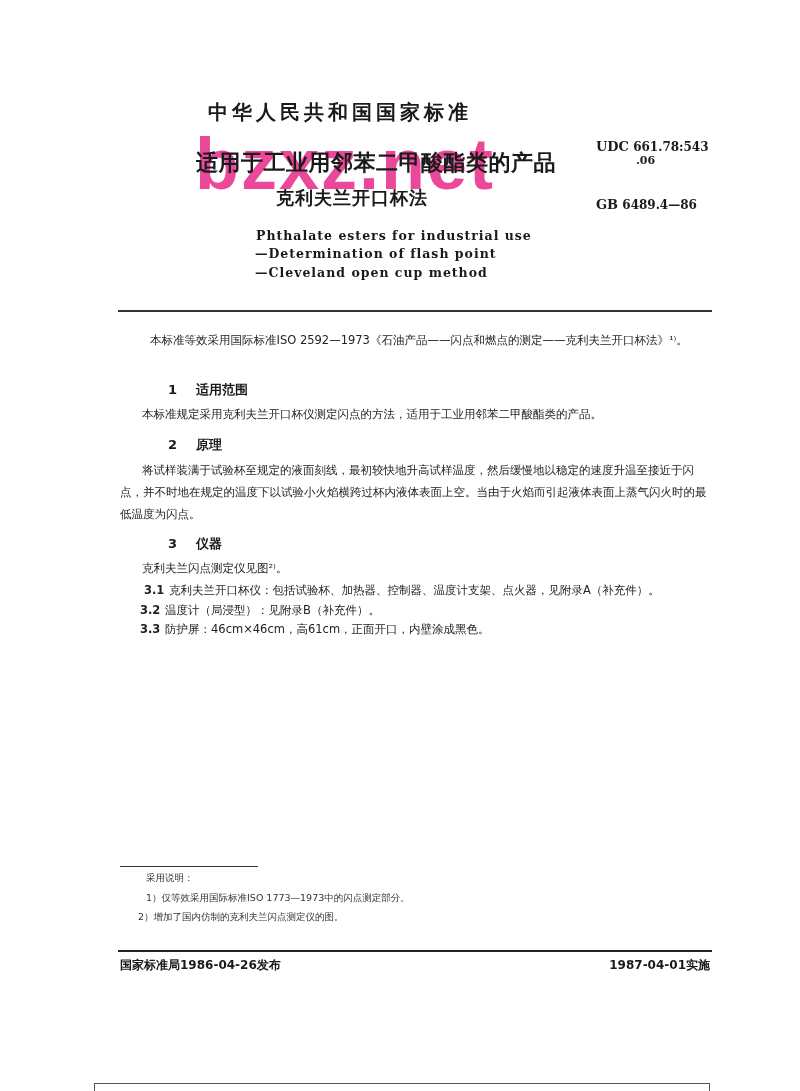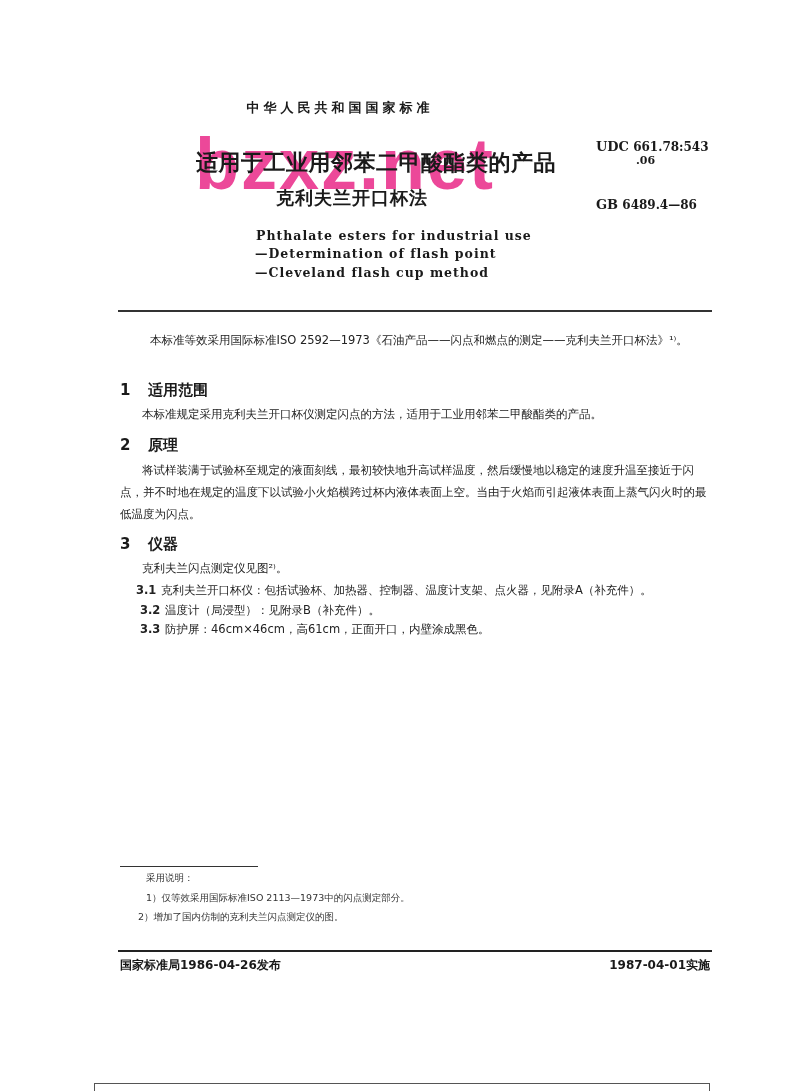--- a/index.html
+++ b/index.html
@@ -1,34 +1,34 @@
 <!DOCTYPE html>
 <html><head>
 <meta charset="utf-8">
 <style>
   html, body { margin: 0; padding: 0; background: #ffffff; }
   body { width: 800px; height: 1091px; position: relative; overflow: hidden; color: #1a1a1a; font-family: "DejaVu Sans", sans-serif; }
   .abs { position: absolute; }
   .watermark { left: 195px; top: 128px; font-family: "Liberation Sans", sans-serif; font-weight: bold; font-size: 72px; color: #ec4899; letter-spacing: 2px; line-height: 1; z-index: 0; }
-  .national { left: 0; width: 680px; top: 99px; text-align: center; font-size: 13px; font-weight: bold; letter-spacing: 4px; z-index: 1; }
+  .national { left: 0; width: 680px; top: 99px; text-align: center; font-size: 20px; font-weight: bold; letter-spacing: 4px; z-index: 1; }
   .title1 { left: 196px; top: 148px; font-size: 22px; font-weight: bold; letter-spacing: 0.5px; z-index: 1; }
   .title2 { left: 276px; top: 186px; font-size: 18px; font-weight: bold; letter-spacing: 1px; z-index: 1; }
   .udc { left: 596px; top: 139px; font-family: "DejaVu Serif", serif; font-weight: bold; font-size: 12px; line-height: 15px; z-index: 1; }
   .udc .lbl { font-size: 13px; }
   .udc2 { left: 636px; top: 154px; font-family: "DejaVu Serif", serif; font-weight: bold; font-size: 11px; }
   .gb { left: 596px; top: 183px; font-family: "DejaVu Serif", serif; font-weight: bold; font-size: 12px; margin-top: 14px; }
   .gb .lbl { font-size: 13px; }
   .en { font-family: "DejaVu Serif", serif; font-weight: bold; font-size: 12.5px; letter-spacing: 1px; z-index: 1; }
   .en1 { left: 256px; top: 228px; }
   .en2 { left: 255px; top: 246px; }
   .en3 { left: 255px; top: 265px; }
   .rule { left: 118px; width: 594px; height: 2px; background: #333; }
   .para { font-size: 11.5px; line-height: 22px; color: #222; }
   .p-intro { left: 128px; top: 329px; width: 595px; text-indent: 22px; }
-  .sec { font-size: 15px; font-weight: bold; }
+  .sec { font-size: 13px; font-weight: bold; margin-left: 48px; }
   .sec .num { display: inline-block; width: 28px; }
   .item { font-size: 11.5px; color: #222; }
   .item .num { display: inline-block; width: 25px; font-weight: bold; }
   .fn-rule { left: 120px; top: 866px; width: 138px; height: 1px; background: #333; }
   .fn { font-size: 9.5px; color: #333; }
   .bottom-rule { left: 118px; top: 950px; width: 594px; height: 2px; background: #222; }
   .footer { font-size: 12px; font-weight: bold; }
   .frame { left: 94px; top: 1083px; width: 614px; height: 20px; border: 1px solid #555; border-bottom: none; }
 </style>
 </head>
@@ -46,53 +46,53 @@
   <span>661.78:543</span>
 </div>
 <div class="abs udc2">.06</div>
 <div class="abs gb">
   <span class="lbl">GB</span>
   <span>6489.4—86</span>
 </div>
 
 <div class="abs en en1">Phthalate esters for industrial use</div>
 <div class="abs en en2">—Determination of flash point</div>
-<div class="abs en en3">—Cleveland flash cup method</div>
+<div class="abs en en3">—Cleveland open cup method</div>
 
 <div class="abs rule" style="top:310px;"></div>
 
 <div class="abs para p-intro">本标准等效采用国际标准ISO 2592—1973《石油产品——闪点和燃点的测定——克利夫兰开口杯法》¹⁾。</div>
 
 <div class="abs sec" style="left:120px; top:381px;">
   <span class="num">1</span><span>适用范围</span>
 </div>
 <div class="abs para" style="left:120px; top:403px; width:595px; text-indent:22px;">本标准规定采用克利夫兰开口杯仪测定闪点的方法，适用于工业用邻苯二甲酸酯类的产品。</div>
 
 <div class="abs sec" style="left:120px; top:436px;">
   <span class="num">2</span><span>原理</span>
 </div>
 <div class="abs para" style="left:120px; top:459px; width:592px; text-indent:22px;">将试样装满于试验杯至规定的液面刻线，最初较快地升高试样温度，然后缓慢地以稳定的速度升温至接近于闪点，并不时地在规定的温度下以试验小火焰横跨过杯内液体表面上空。当由于火焰而引起液体表面上蒸气闪火时的最低温度为闪点。</div>
 
 <div class="abs sec" style="left:120px; top:535px;">
   <span class="num">3</span><span>仪器</span>
 </div>
 <div class="abs para" style="left:142px; top:557px;">克利夫兰闪点测定仪见图²⁾。</div>
 
-<div class="abs item" style="left:136px; top:583px;">
+<div class="abs item" style="left:144px; top:583px;">
   <span class="num">3.1</span><span>克利夫兰开口杯仪：包括试验杯、加热器、控制器、温度计支架、点火器，见附录A（补充件）。</span>
 </div>
 <div class="abs item" style="left:140px; top:603px;">
   <span class="num">3.2</span><span>温度计（局浸型）：见附录B（补充件）。</span>
 </div>
 <div class="abs item" style="left:140px; top:622px;">
   <span class="num">3.3</span><span>防护屏：46cm×46cm，高61cm，正面开口，内壁涂成黑色。</span>
 </div>
 
 <div class="abs fn-rule"></div>
 <div class="abs fn" style="left:146px; top:872px;">采用说明：</div>
-<div class="abs fn" style="left:146px; top:892px;">1）仅等效采用国际标准ISO 2113—1973中的闪点测定部分。</div>
+<div class="abs fn" style="left:146px; top:892px;">1）仅等效采用国际标准ISO 1773—1973中的闪点测定部分。</div>
 <div class="abs fn" style="left:138px; top:911px;">2）增加了国内仿制的克利夫兰闪点测定仪的图。</div>
 
 <div class="abs bottom-rule"></div>
 <div class="abs footer" style="left:120px; top:957px;">国家标准局1986-04-26发布</div>
 <div class="abs footer" style="right:90px; top:957px;">1987-04-01实施</div>
 
 <div class="abs frame"></div>
 
 </body></html>

